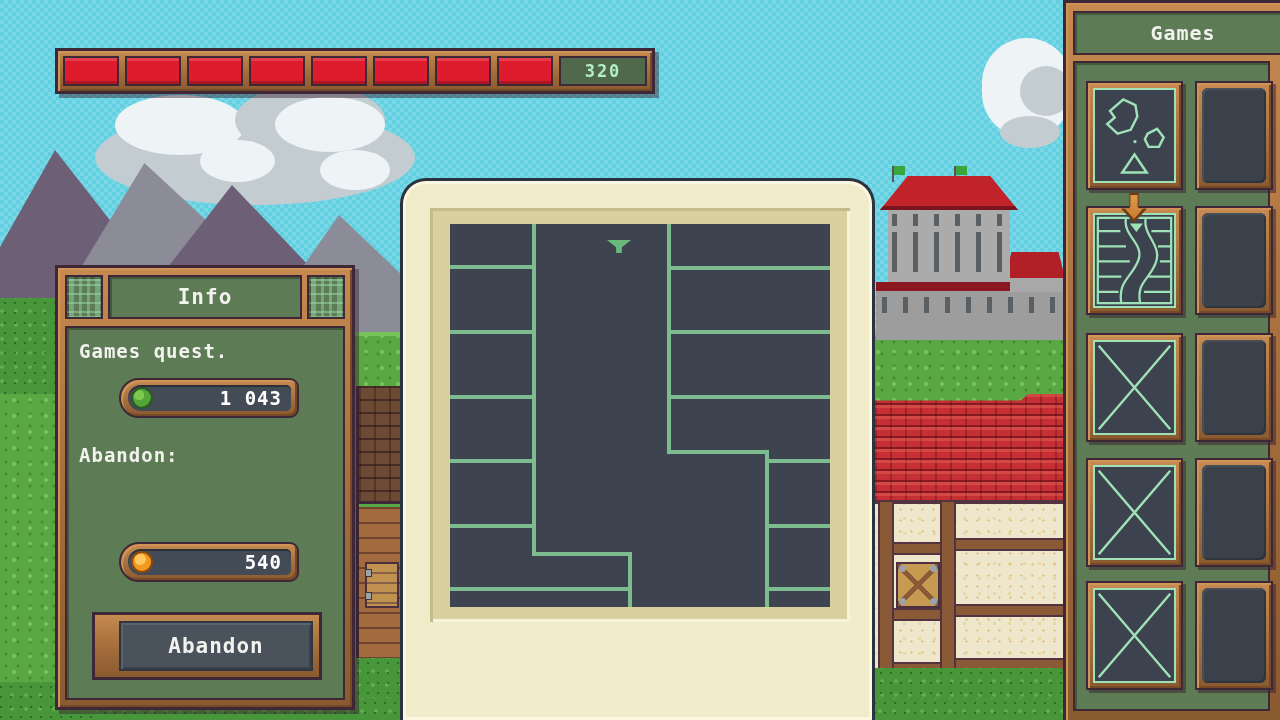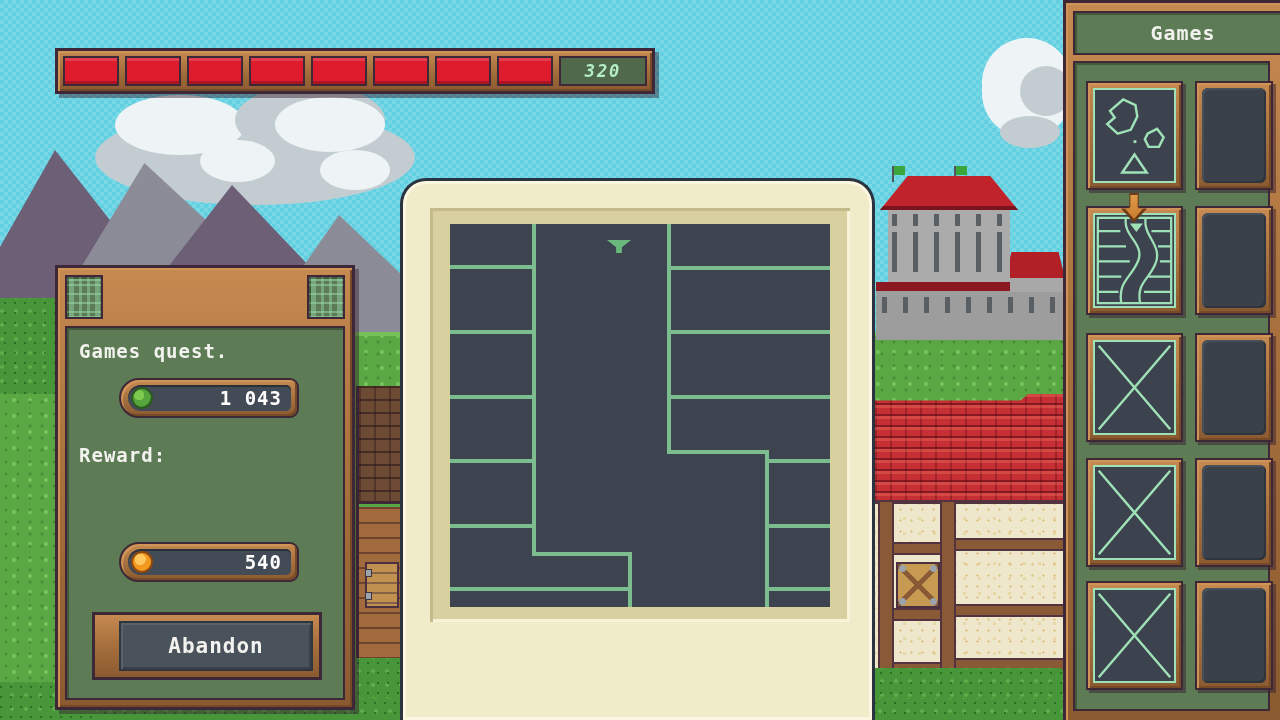--- a/index.html
+++ b/index.html
@@ -48,21 +48,21 @@
   .wood{background:linear-gradient(180deg,#c68a51 0%,#a9713d 45%,#8a5a30 100%);
     border:3px solid #3e2737;
     box-shadow:inset 2px 2px 0 #d09458, inset -2px -2px 0 #774a27, 4px 4px 0 rgba(56,32,48,.45);}
   .recess{background:#5d7b55;border:2px solid #3e2737;box-shadow:inset 2px 2px 0 rgba(0,0,0,.28);}
   .deco{background-image:repeating-linear-gradient(0deg,rgba(150,215,170,.55) 0 2px, transparent 2px 9px),
                          repeating-linear-gradient(90deg,rgba(150,215,170,.45) 0 3px, transparent 3px 8px);
     background-origin:content-box;padding:4px;}
   .ptext{color:#f2f2ee;letter-spacing:1px;}
 
   
-  #topbar{left:55px;top:48px;width:600px;height:46px;display:flex;gap:6px;padding:5px;font-style:italic;}
+  #topbar{left:55px;top:48px;width:600px;height:46px;display:flex;gap:6px;padding:5px;}
   .seg{flex:1;background:#df1b2e;border:2px solid #3e2737;
     box-shadow:inset 0 3px 0 rgba(255,255,255,.15), inset 0 -3px 0 rgba(0,0,0,.22);}
   #topbar-display{width:88px;background:#50694b;border:2px solid #3e2737;color:#b4eec4;
     font-size:17px;letter-spacing:2px;display:flex;align-items:center;justify-content:center;}
 
   
   #info{left:55px;top:265px;width:300px;height:445px;}
   .cap-bar{position:absolute;height:40px;width:180px;
     background:linear-gradient(180deg,#c68a51,#8a5a30);border:2px solid #3e2737;
     border-radius:22px 10px 10px 22px;box-shadow:inset 2px 2px 0 #d09458, inset -2px -2px 0 #774a27;
@@ -196,33 +196,34 @@
         <div class="seg"></div>
         <div class="seg"></div>
         <div class="seg"></div>
         <div class="seg"></div>
       </div>
     <div id="topbar-display">320</div>
   </div>
 
   <div id="info" class="abs wood">
     <div class="abs recess deco" style="left:7px;top:7px;width:38px;height:44px;"></div>
+    <div class="abs recess ptext" style="left:50px;top:7px;width:194px;height:44px;display:flex;align-items:center;justify-content:center;font-size:21px;">Info</div>
     <div class="abs recess deco" style="left:249px;top:7px;width:38px;height:44px;"></div>
 
     <div class="abs recess" style="left:7px;top:58px;width:280px;height:374px;">
       <div class="abs ptext" style="left:12px;top:12px;font-size:19px;">Games quest.</div>
 
       <div class="cap-bar" style="left:52px;top:50px;">
         <div class="cap-inner">
           <div class="ball yarn"></div>
           <div class="cap-val">1 043</div>
         </div>
       </div>
 
-      <div class="abs ptext" style="left:12px;top:116px;font-size:19px;">Reward:</div>
+      <div class="abs ptext" style="left:12px;top:116px;font-size:19px;">Abandon:</div>
 
       <div class="cap-bar" style="left:52px;top:214px;">
         <div class="cap-inner">
           <div class="ball orangec"></div>
           <div class="cap-val">540</div>
         </div>
       </div>
 
       <div id="abandon-btn" class="abs wood" style="box-shadow:none;border-width:3px;padding-left:24px;">
         <div id="abandon-inner" class="ptext">Abandon</div>

